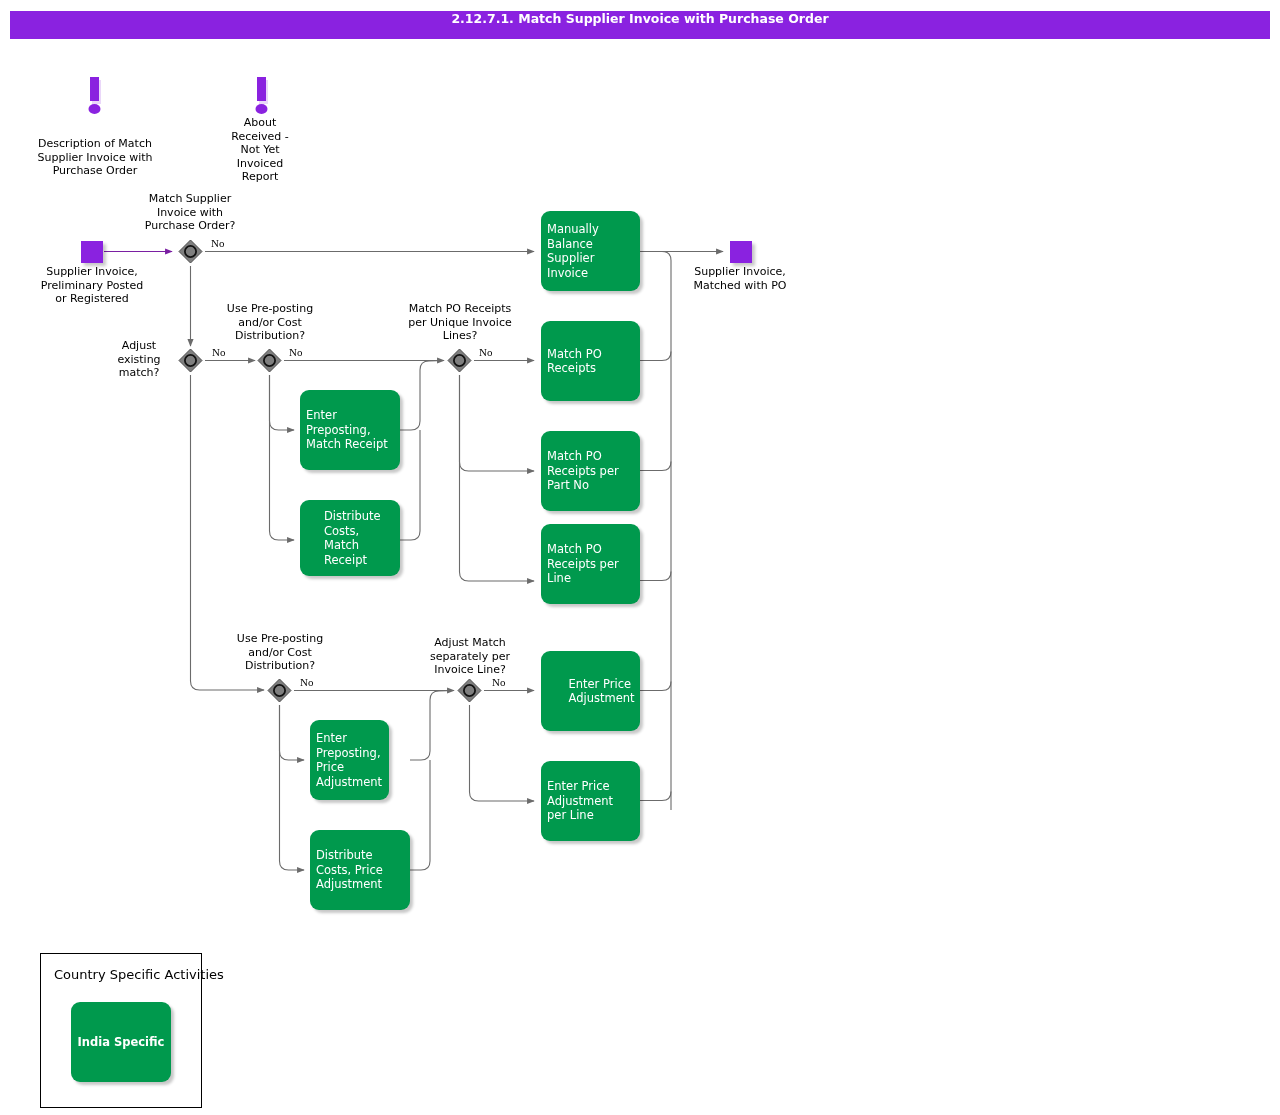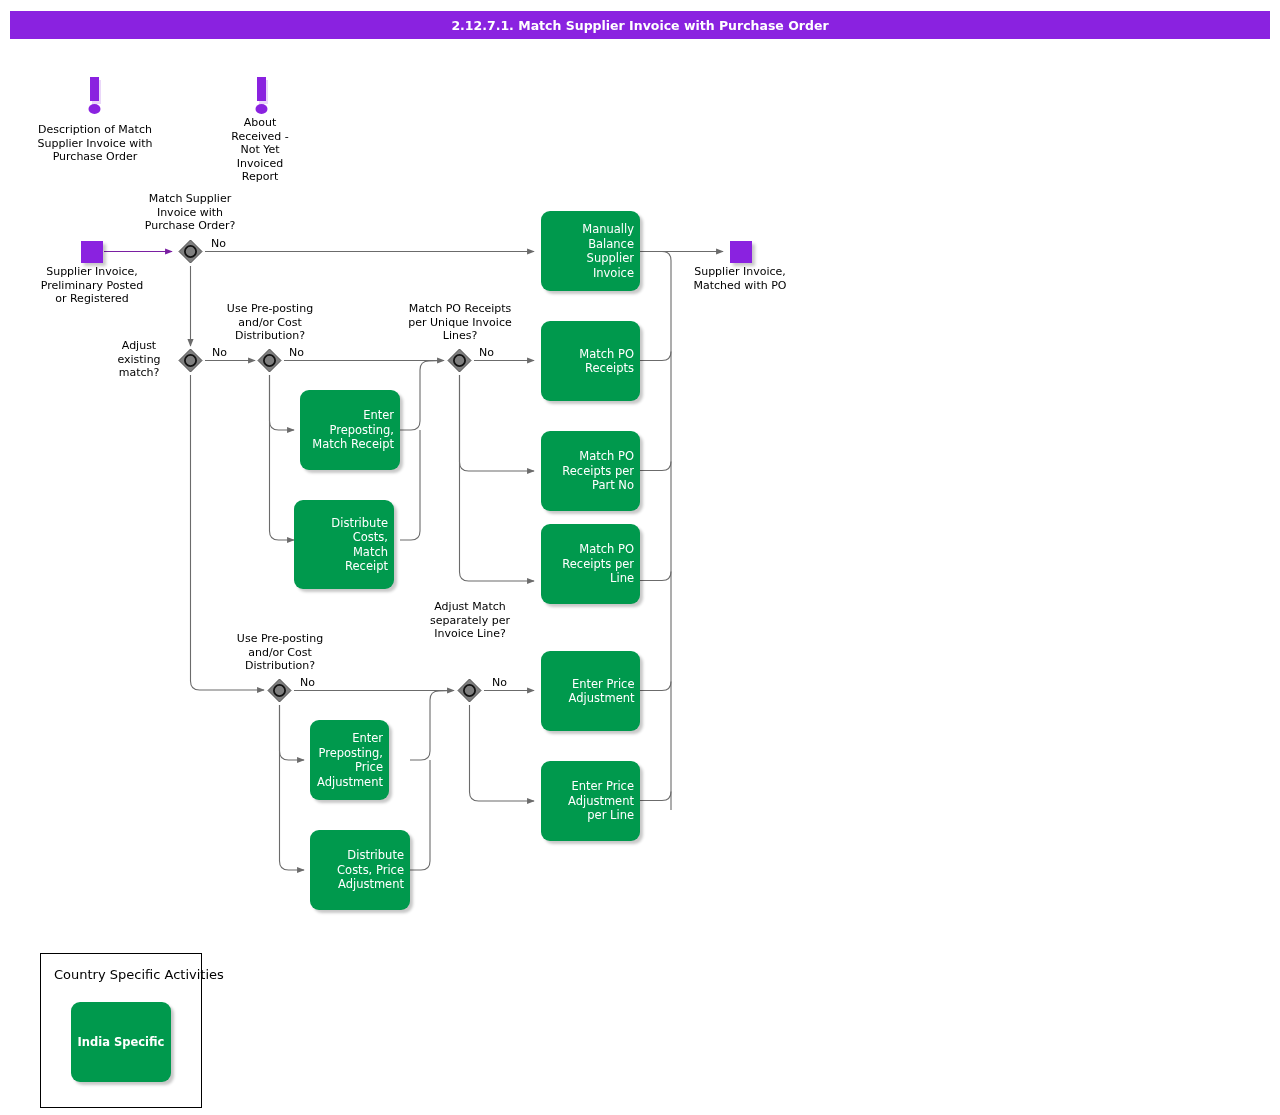--- a/index.html
+++ b/index.html
@@ -18,21 +18,20 @@
   
   #title-bar {
     position: absolute;
     left: 10px; top: 11px;
     width: 1260px; height: 28px;
     background: #8a22e0;
     color: #ffffff;
     font-size: 12.5px;
     font-weight: bold;
     display: flex;
-    align-items: center;
     justify-content: center;
     letter-spacing: 0px;
   }
   
   #wires {
     position: absolute;
     left: 0; top: 0;
     width: 1280px; height: 1115px;
     pointer-events: none;
   }
@@ -41,21 +40,21 @@
 
   .task {
     background: #00994d;
     border-radius: 9px;
     color: #ffffff;
     font-size: 11.5px;
     line-height: 14.5px;
     display: flex;
     align-items: center;
     justify-content: center;
-    text-align: right;
+    text-align: left;
     padding: 2px 6px;
     box-shadow: 3px 3px 3px rgba(0,0,0,0.22);
   }
 
   .terminator {
     width: 22px; height: 22px;
     background: #8a22e0;
     box-shadow: 3px 3px 3px rgba(0,0,0,0.22);
   }
 
@@ -76,20 +75,21 @@
     white-space: pre-line;
   }
 
   .edge-label {
     position: absolute;
     font-size: 11px;
     line-height: 13px;
     color: #000000;
     text-align: center;
     white-space: nowrap;
+    font-family: Liberation Serif, serif;
   }
 
   
   #group-box {
     position: absolute;
     left: 40px; top: 953px;
     width: 162px; height: 155px;
     border: 1px solid #000000;
     background: #ffffff;
   }
@@ -172,21 +172,21 @@
     </g>
   </svg>
 
   <div class="node ann-mark" style="left:82px; top:76px;">
     <svg width="26" height="44" viewBox="0 0 26 44">
       <rect x="8" y="1" width="9" height="24" fill="#8a22e0"></rect>
       <ellipse cx="12.5" cy="33" rx="6" ry="5" fill="#8a22e0"></ellipse>
       <rect x="10" y="4" width="9" height="24" fill="#8a22e0" opacity="0.18"></rect>
     </svg>
   </div>
-  <div class="caption" style="left:15px; top:123px; width:160px;">Description of Match
+  <div class="caption" style="left:15px; top:137px; width:160px;">Description of Match
 Supplier Invoice with
 Purchase Order</div>
 
   <div class="node ann-mark" style="left:249px; top:76px;">
     <svg width="26" height="44" viewBox="0 0 26 44">
       <rect x="8" y="1" width="9" height="24" fill="#8a22e0"></rect>
       <ellipse cx="12.5" cy="33" rx="6" ry="5" fill="#8a22e0"></ellipse>
       <rect x="10" y="4" width="9" height="24" fill="#8a22e0" opacity="0.18"></rect>
     </svg>
   </div>
@@ -259,21 +259,21 @@
 and/or Cost
 Distribution?</div>
   <div class="edge-label" style="left:300px; top:676px;">No</div>
 
   <div class="node gateway" style="left:456px; top:677px;">
     <svg width="27" height="27" viewBox="0 0 27 27">
       <polygon points="13.5,2 25,13.5 13.5,25 2,13.5" fill="#7f7f7f" stroke="#4d4d4d" stroke-width="1"></polygon>
       <circle cx="13.5" cy="13.5" r="5.6" fill="#7f7f7f" stroke="#111111" stroke-width="1.8"></circle>
     </svg>
   </div>
-  <div class="caption" style="left:408px; top:600px; width:124px;text-align:center;">Adjust Match
+  <div class="caption" style="left:408px; top:636px; width:124px;text-align:center;">Adjust Match
 separately per
 Invoice Line?</div>
   <div class="edge-label" style="left:492px; top:676px;">No</div>
 
   <div class="node task" style="left:541px; top:211px; width:99px; height:80px;">
     <span>Manually
 Balance Supplier
 Invoice</span>
   </div>
 
@@ -293,21 +293,21 @@
 Receipts per
 Line</span>
   </div>
 
   <div class="node task" style="left:300px; top:390px; width:100px; height:80px;">
     <span>Enter
 Preposting,
 Match Receipt</span>
   </div>
 
-  <div class="node task" style="left:294px; top:500px; width:100px; height:89px;padding-left:24px;">
+  <div class="node task" style="left:300px; top:500px; width:100px; height:76px;padding-left:24px;">
     <span>Distribute Costs,
 Match Receipt</span>
   </div>
 
   <div class="node task" style="left:310px; top:720px; width:79px; height:80px;">
     <span>Enter
 Preposting, Price
 Adjustment</span>
   </div>
 

